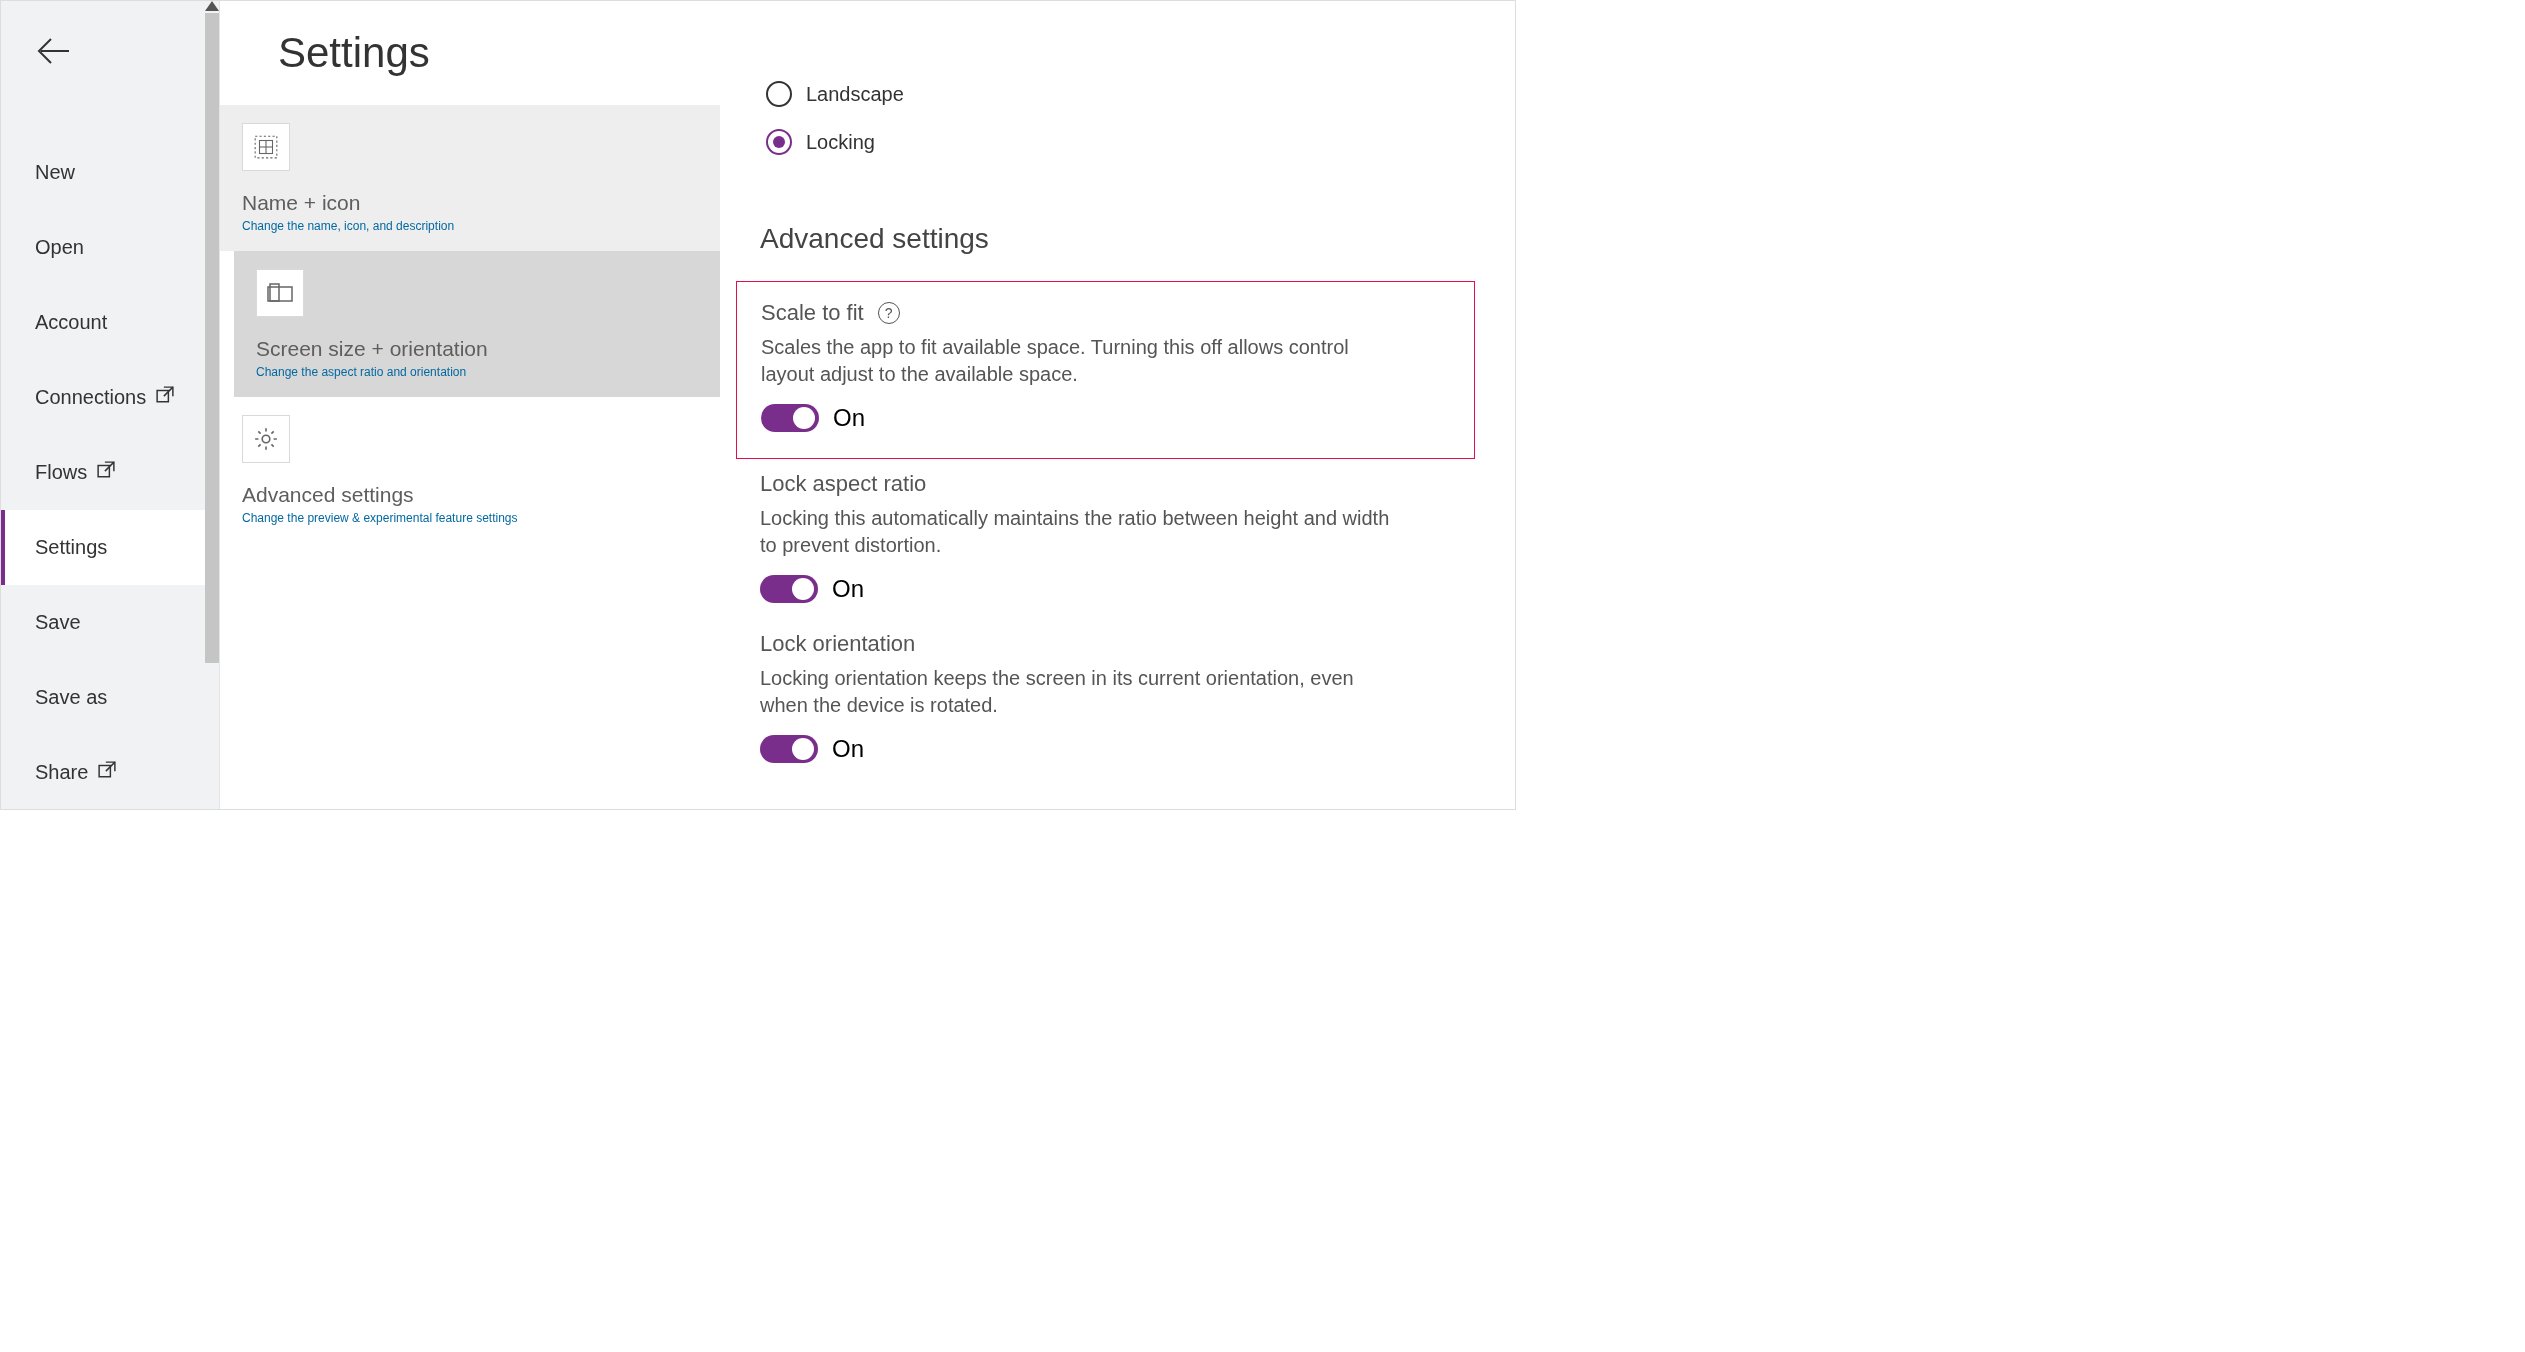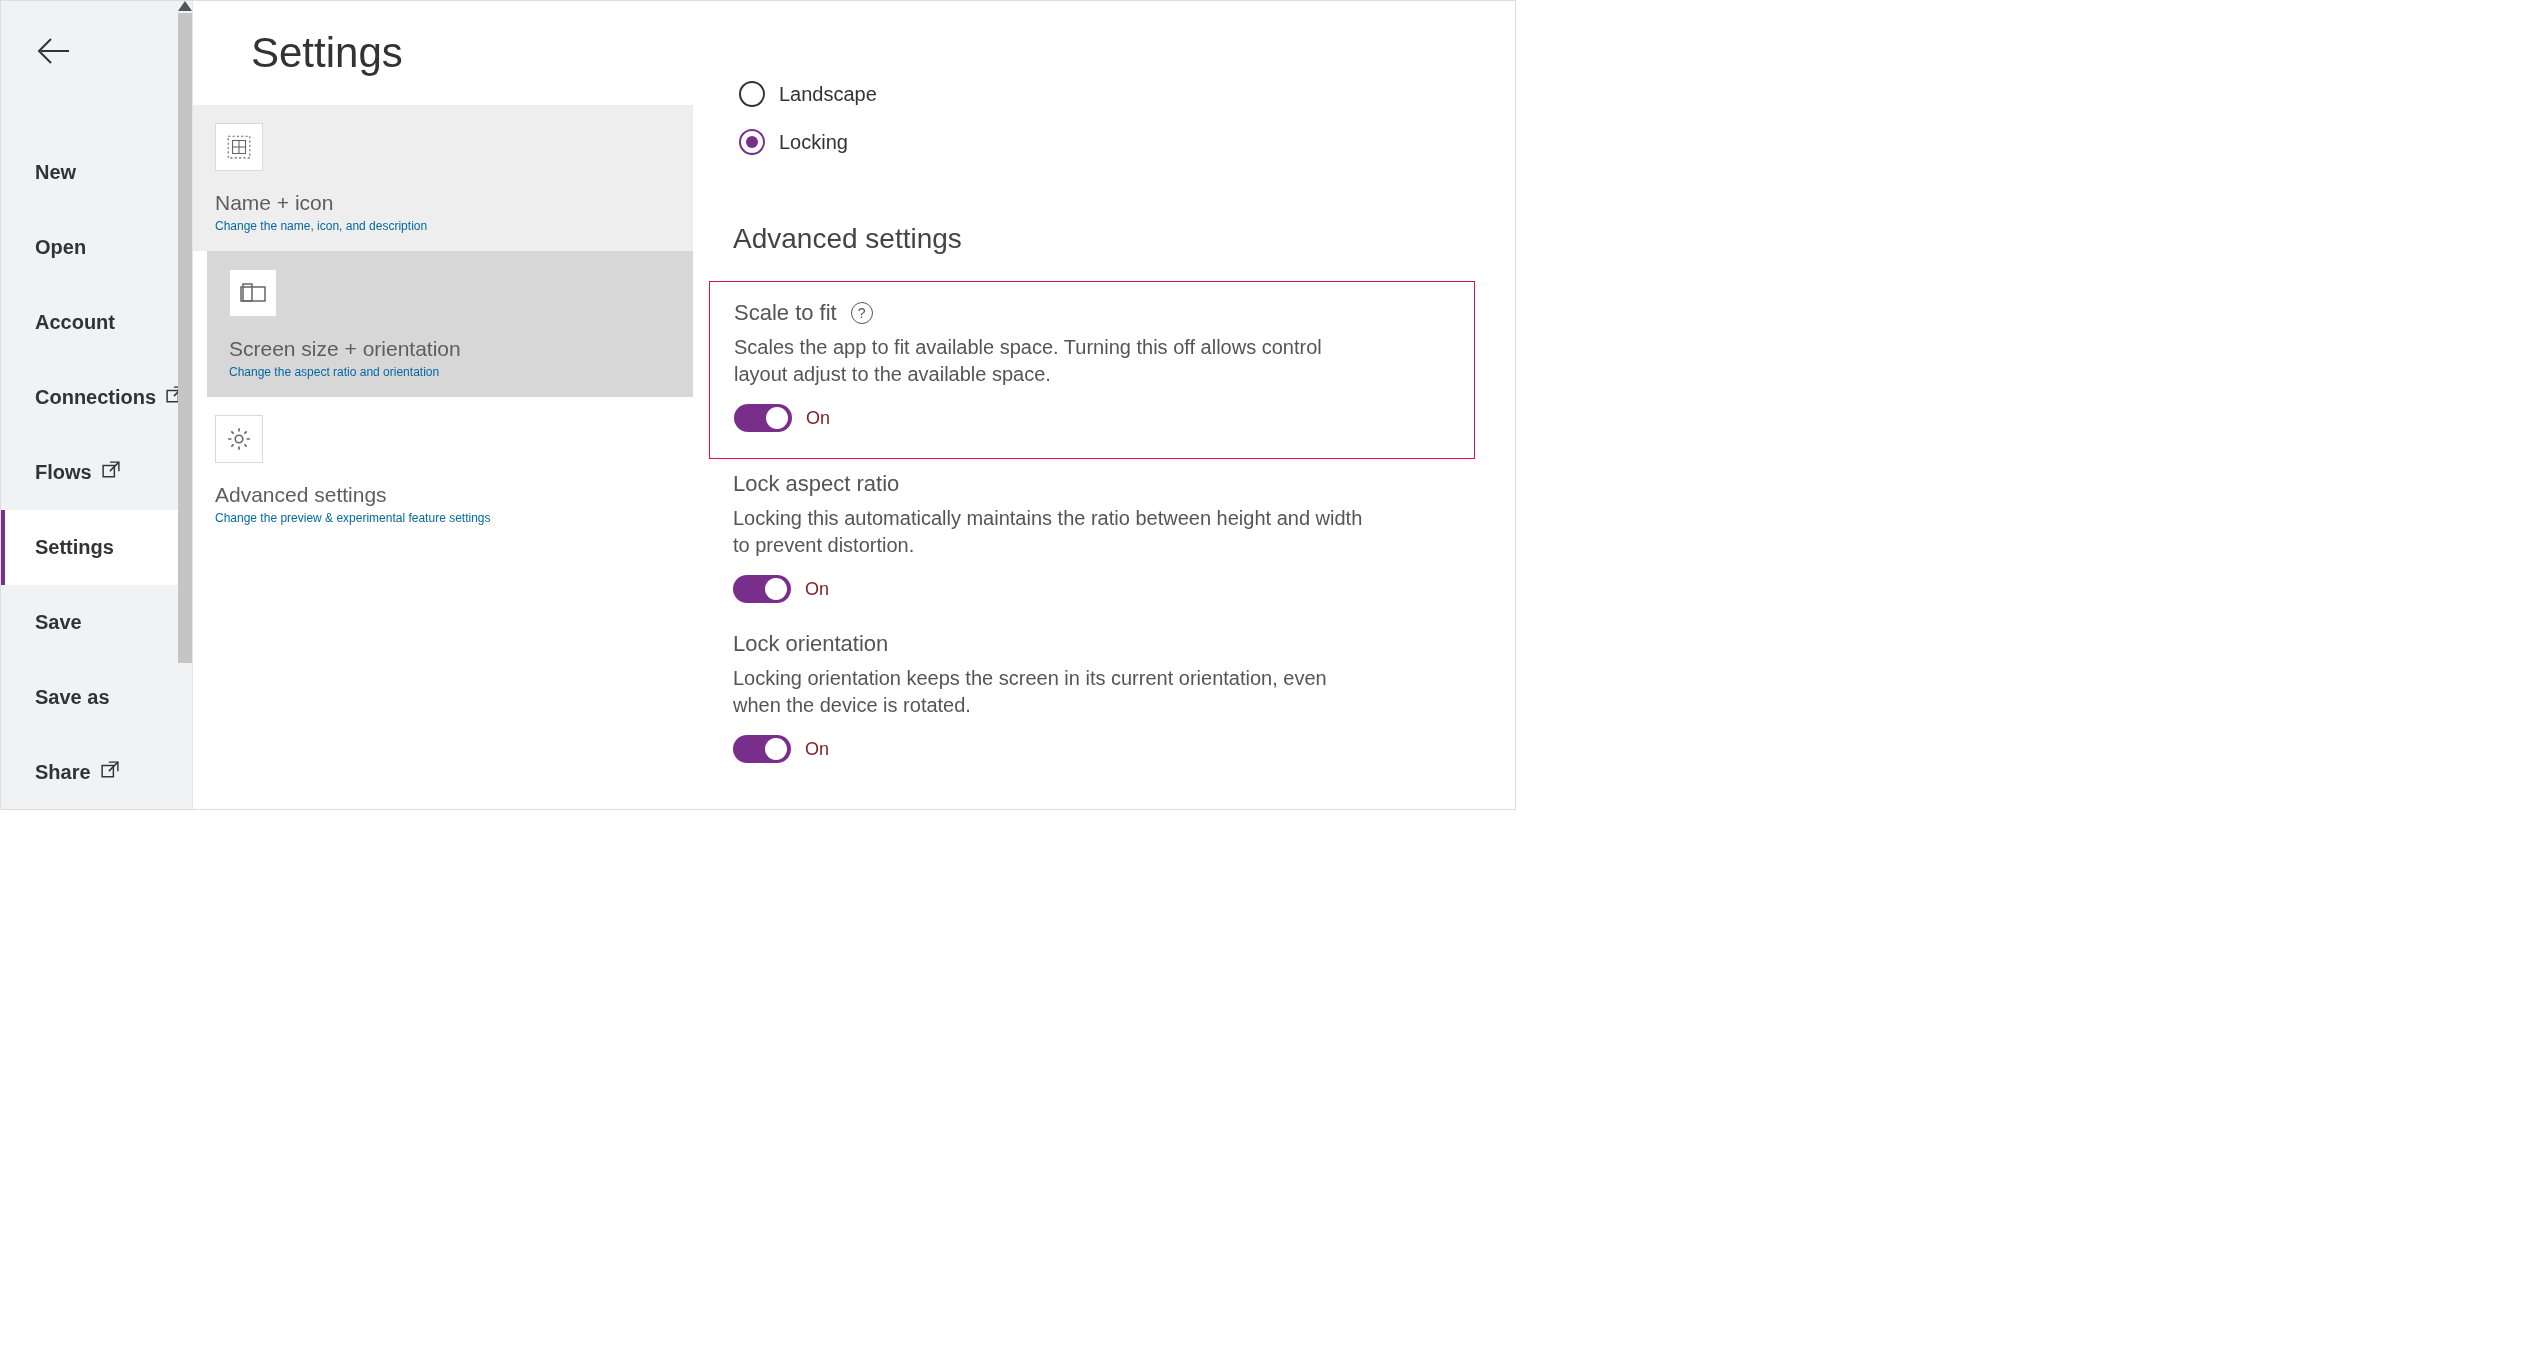--- a/index.html
+++ b/index.html
@@ -1,20 +1,20 @@
 <!DOCTYPE html>
 <html><head>
 <meta charset="utf-8">
 <style>
   * { box-sizing: border-box; margin: 0; padding: 0; }
   html, body { width: 100%; height: 100%; font-family: "Segoe UI", "Segoe UI Light", Arial, sans-serif; font-weight: 300; background: #fff; color: #333; }
   body { display: flex; height: 810px; width: 1516px; border: 1px solid #ddd; overflow: hidden; }
 
   
-  .leftnav { width: 192px; background: #f1f2f3; border-right: 1px solid #e5e5e5; position: relative; display: flex; flex-direction: column; font-weight: bold; }
+  .leftnav { width: 219px; background: #f1f2f3; border-right: 1px solid #e5e5e5; position: relative; display: flex; flex-direction: column; }
   .leftnav .scroll-gutter { position: absolute; top: 0; right: 0; width: 14px; height: 100%; }
   .leftnav .scroll-up { position:absolute; top:0; right:0; width:0; height:0; border-left:7px solid transparent; border-right:7px solid transparent; border-bottom:10px solid #555; }
   .leftnav .thumb { position:absolute; top:12px; right:0; width:14px; height:650px; background:#c5c5c6; }
   .back-row { padding: 30px 0 20px 34px; }
   .back-btn svg { width: 40px; height: 40px; }
   .nav-items { display:flex; flex-direction:column; margin-top: 40px; }
   .nav-item { display:flex; align-items:center; gap:10px; height:75px; padding-left: 34px; font-size: 20px; color:#333; cursor:pointer; }
   .nav-item.active { background:#fff; border-left: 4px solid #7a2e8c; padding-left:30px; }
   .ext-icon svg { width:18px; height:18px; }
 
@@ -44,21 +44,21 @@
   .highlight-box { border: 1.5px solid #e60f4d; padding-top: 18px; padding-bottom: 26px; margin: 0 0 12px -24px; padding-left: 24px; padding-right: 18px; }
 
   .setting { margin-bottom: 28px; }
   .setting-title-row { display:flex; align-items:center; gap:14px; margin-bottom:8px; }
   .setting-title { font-size:22px; color:#555; font-weight:400; }
   .help-icon { width:22px; height:22px; border:1.5px solid #555; border-radius:50%; display:inline-flex; align-items:center; justify-content:center; font-size:14px; color:#555; }
   .setting-desc { font-size:20px; color:#555; line-height:1.35; max-width: 640px; margin-bottom: 16px; }
   .toggle-row { display:flex; align-items:center; gap:14px; }
   .toggle { width:58px; height:28px; border-radius:14px; background:#7a2e8c; position:relative; cursor:pointer; }
   .toggle .knob { width:22px; height:22px; border-radius:50%; background:#fff; position:absolute; top:3px; right:4px; }
-  .toggle-label { font-size:18px; color:#7f1d1d;text-align:center; }
+  .toggle-label { font-size:24px; color:#000000;text-align:center; }
 </style>
 </head>
 <body>
 
 <div class="leftnav">
   <div class="scroll-gutter">
     <div class="scroll-up"></div>
     <div class="thumb"></div>
   </div>
 

